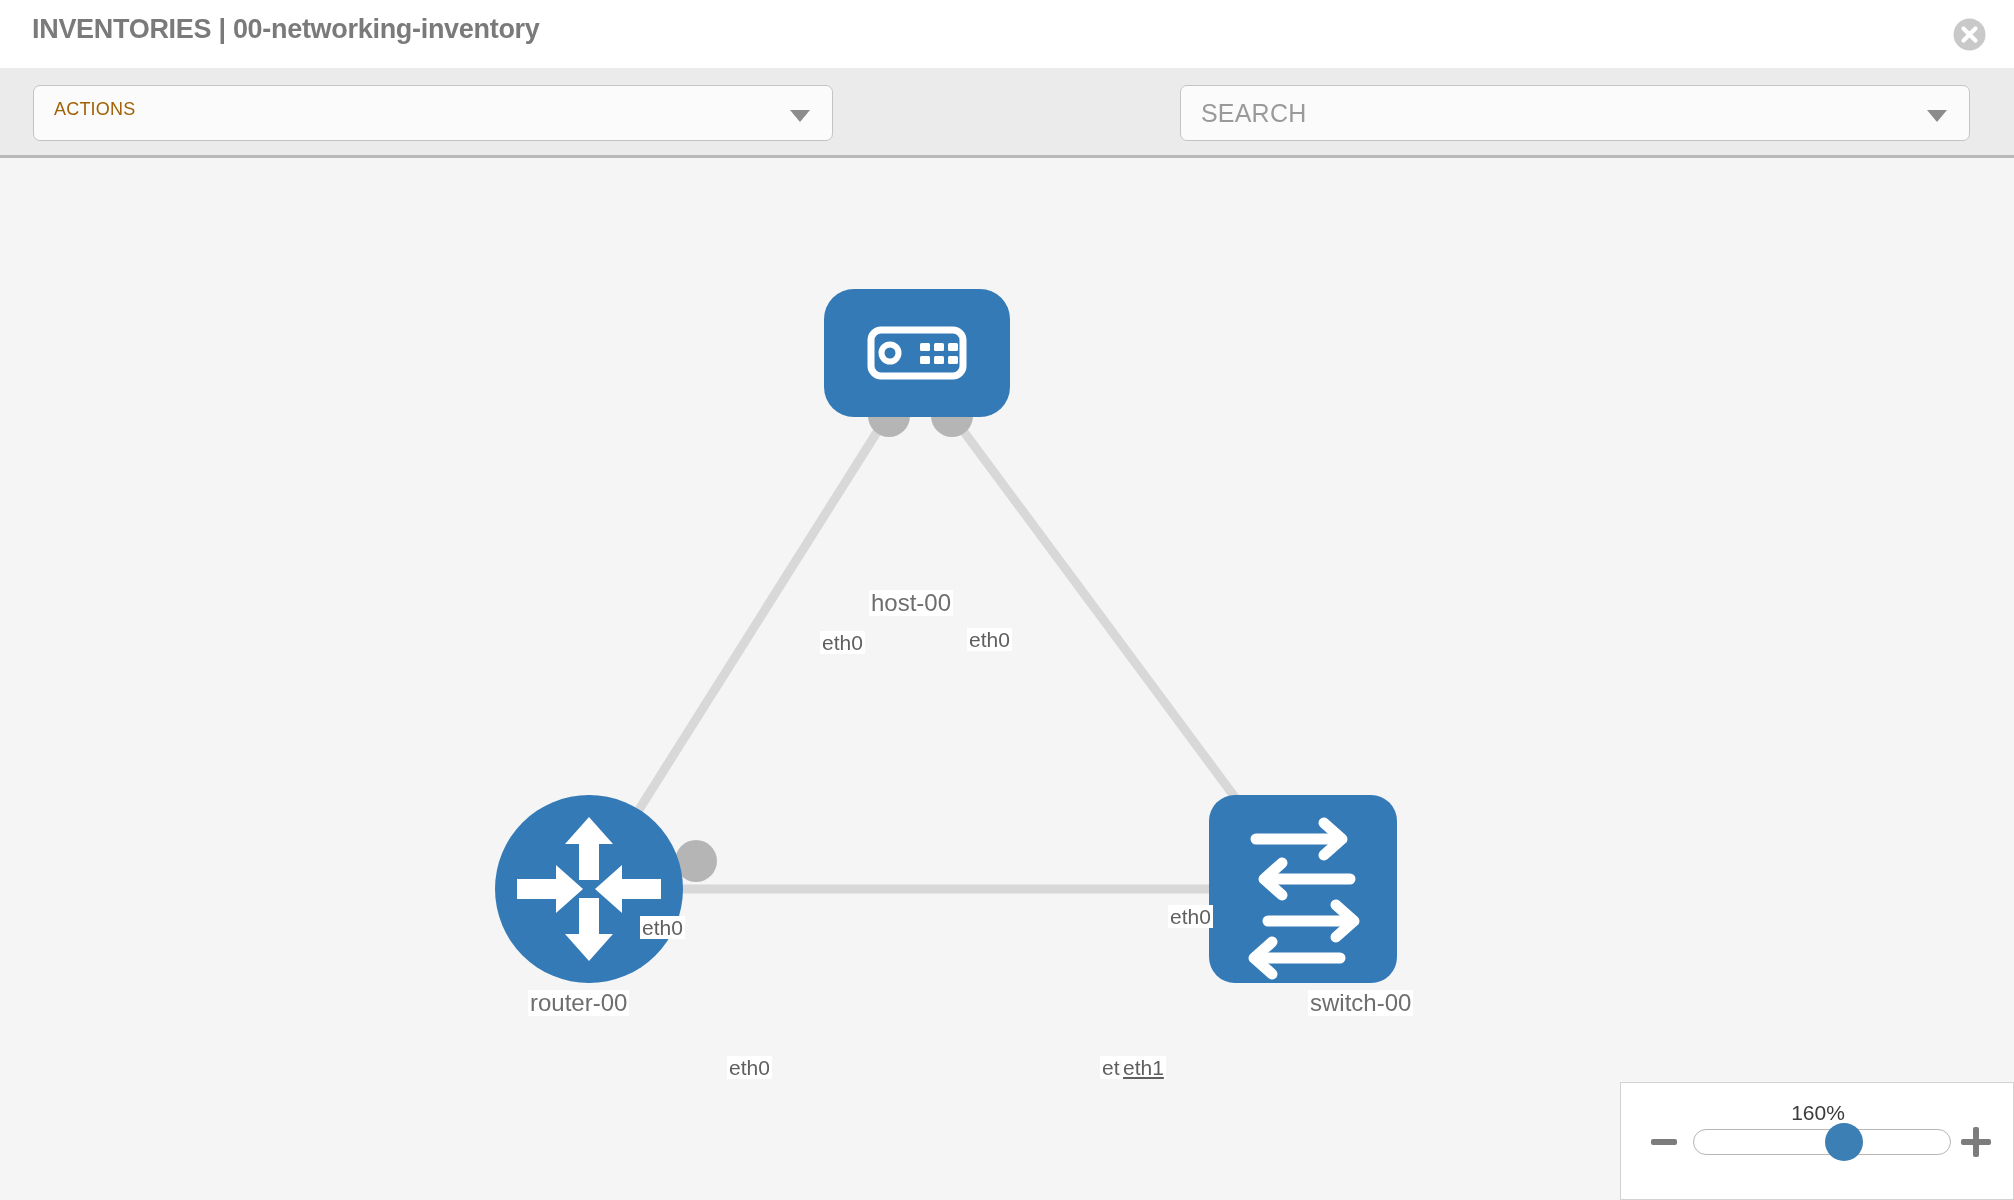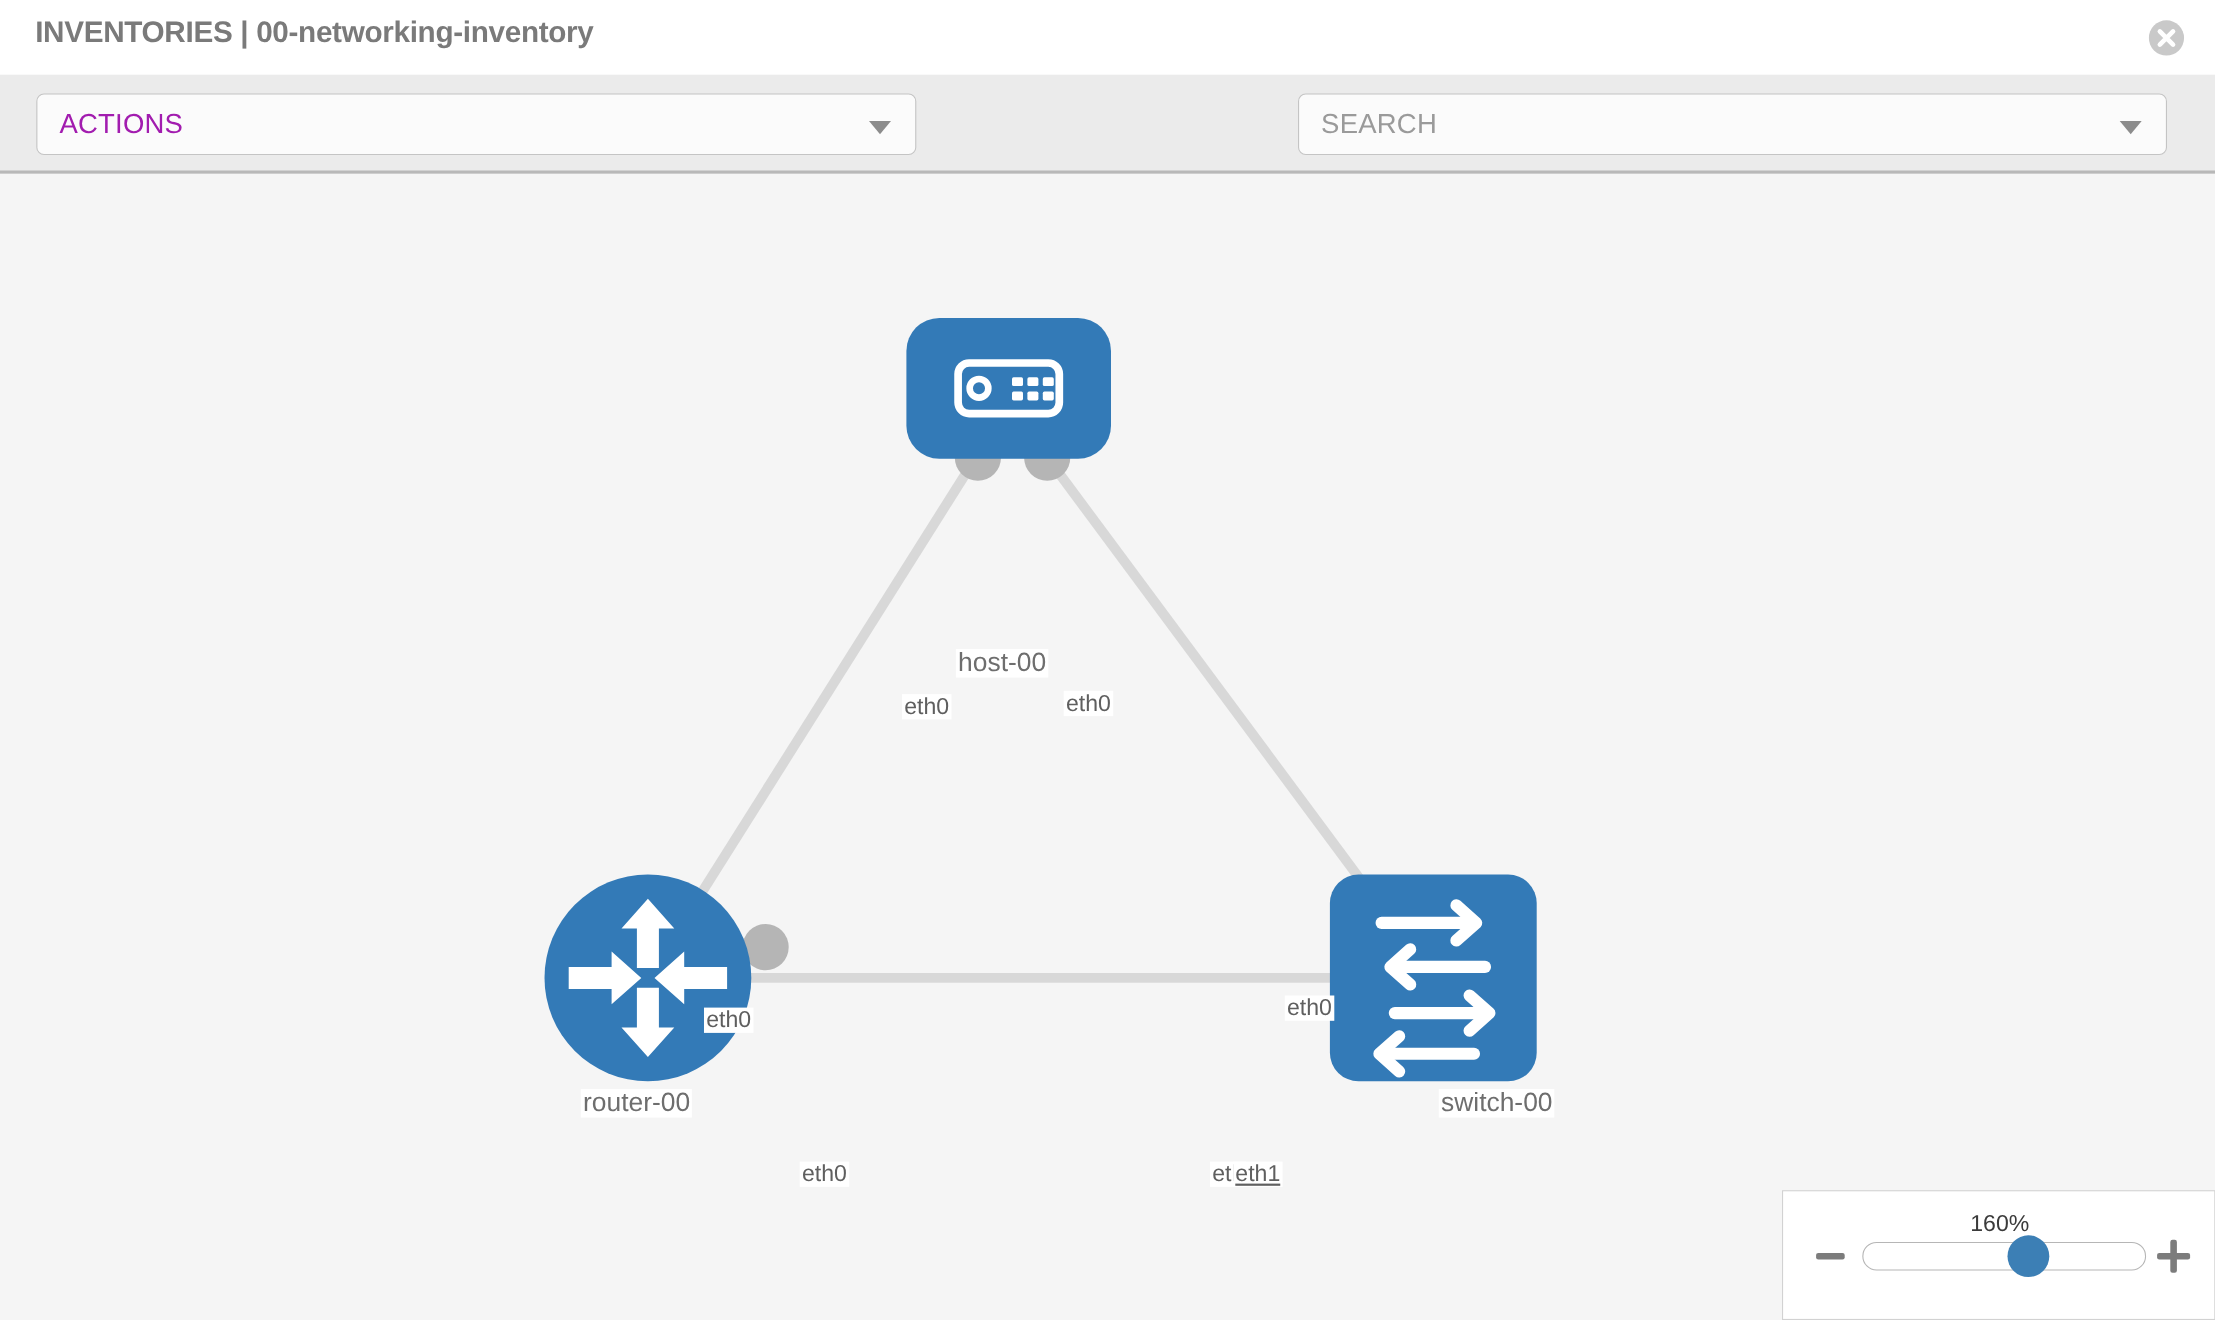--- a/index.html
+++ b/index.html
@@ -55,22 +55,22 @@
     width: 800px; height: 56px;
     background: #fbfbfb;
     border: 1px solid #c4c4c4;
     border-radius: 7px;
     box-sizing: border-box;
     cursor: pointer;
   }
   .actions-label {
     position: absolute;
     left: 20px; top: 13px;
-    font-size: 25px;
-    color: #a21caf;
+    font-size: 18px;
+    color: #a16207;
     letter-spacing: 0.2px;
     white-space: nowrap;
   }
   .caret {
     position: absolute;
     right: 22px; top: 24px;
     width: 0; height: 0;
     border-left: 10px solid transparent;
     border-right: 10px solid transparent;
     border-top: 12px solid #8c8c8c;

